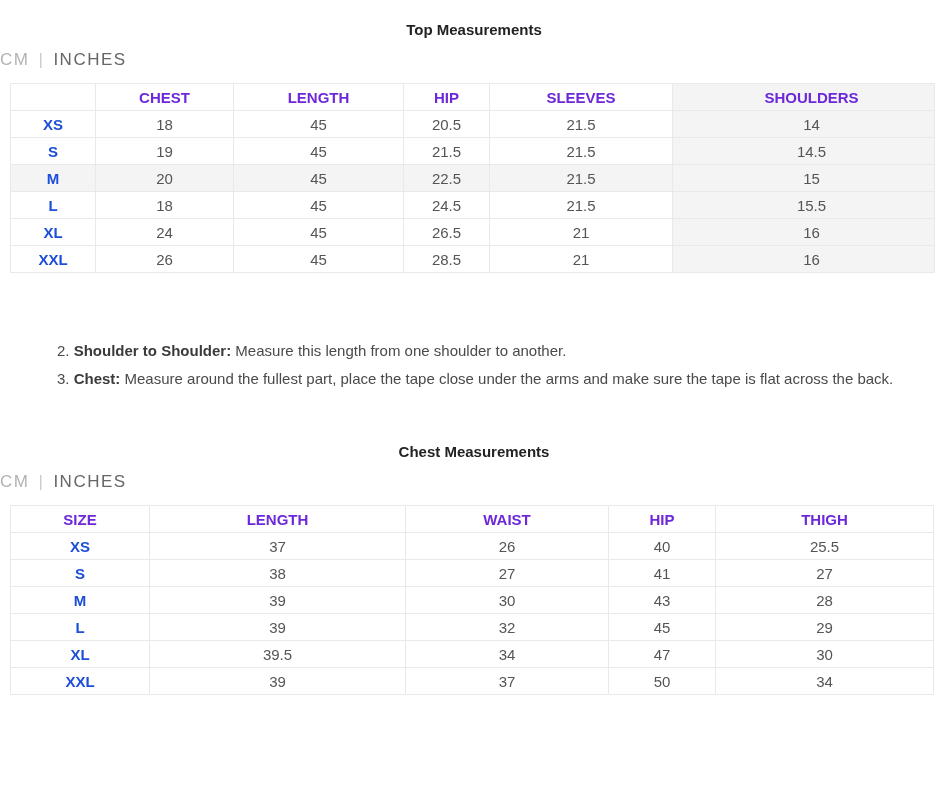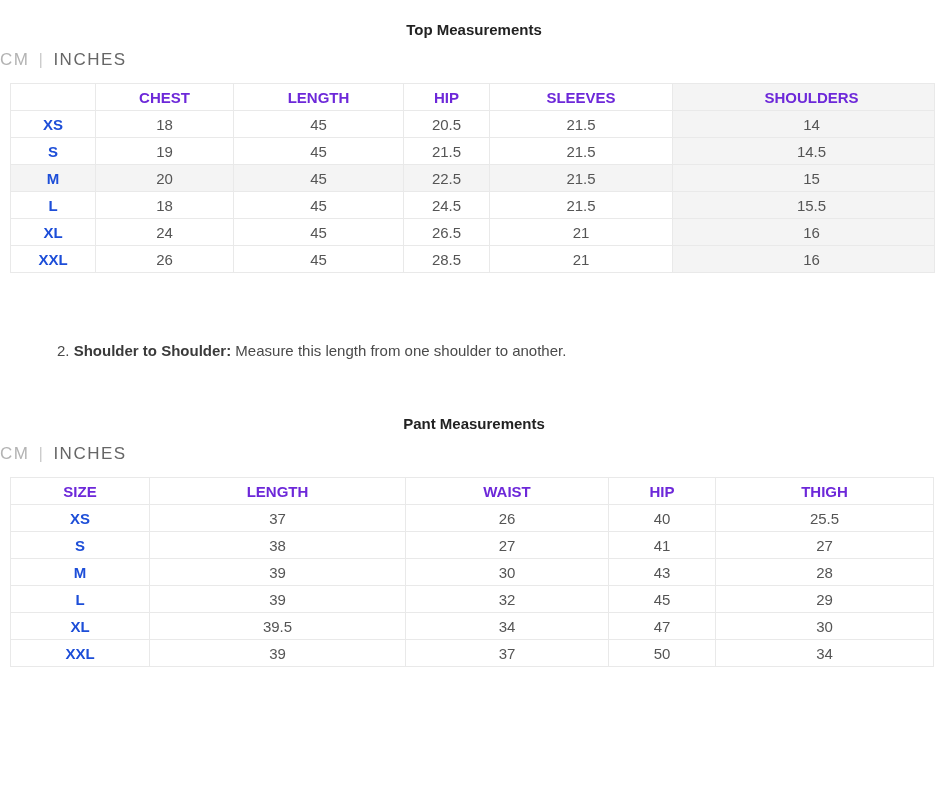--- a/index.html
+++ b/index.html
@@ -152,23 +152,24 @@
           <td>45</td>
           <td>28.5</td>
           <td>21</td>
           <td class="hl">16</td>
         </tr>
       </tbody>
   </table>
 
   <div class="instructions">
       <p><span>2. </span><b>Shoulder to Shoulder:</b><span> Measure this length from one shoulder to another.</span></p>
+      <p><span>3. </span><b>Chest:</b><span> Measure around the fullest part, place the tape close under the arms and make sure the tape is flat across the back.</span></p>
     </div>
 
-  <h2 class="section-title title-pant">Pant Measurements</h2>
+  <h2 class="section-title title-pant">Chest Measurements</h2>
 
   <div class="unit-toggle">
     <span class="unit-cm">CM</span><span class="unit-sep">|</span><span class="unit-inches">INCHES</span>
   </div>
 
   <table>
     <colgroup>
       <col style="width:139px">
       <col style="width:256px">
       <col style="width:203px">

